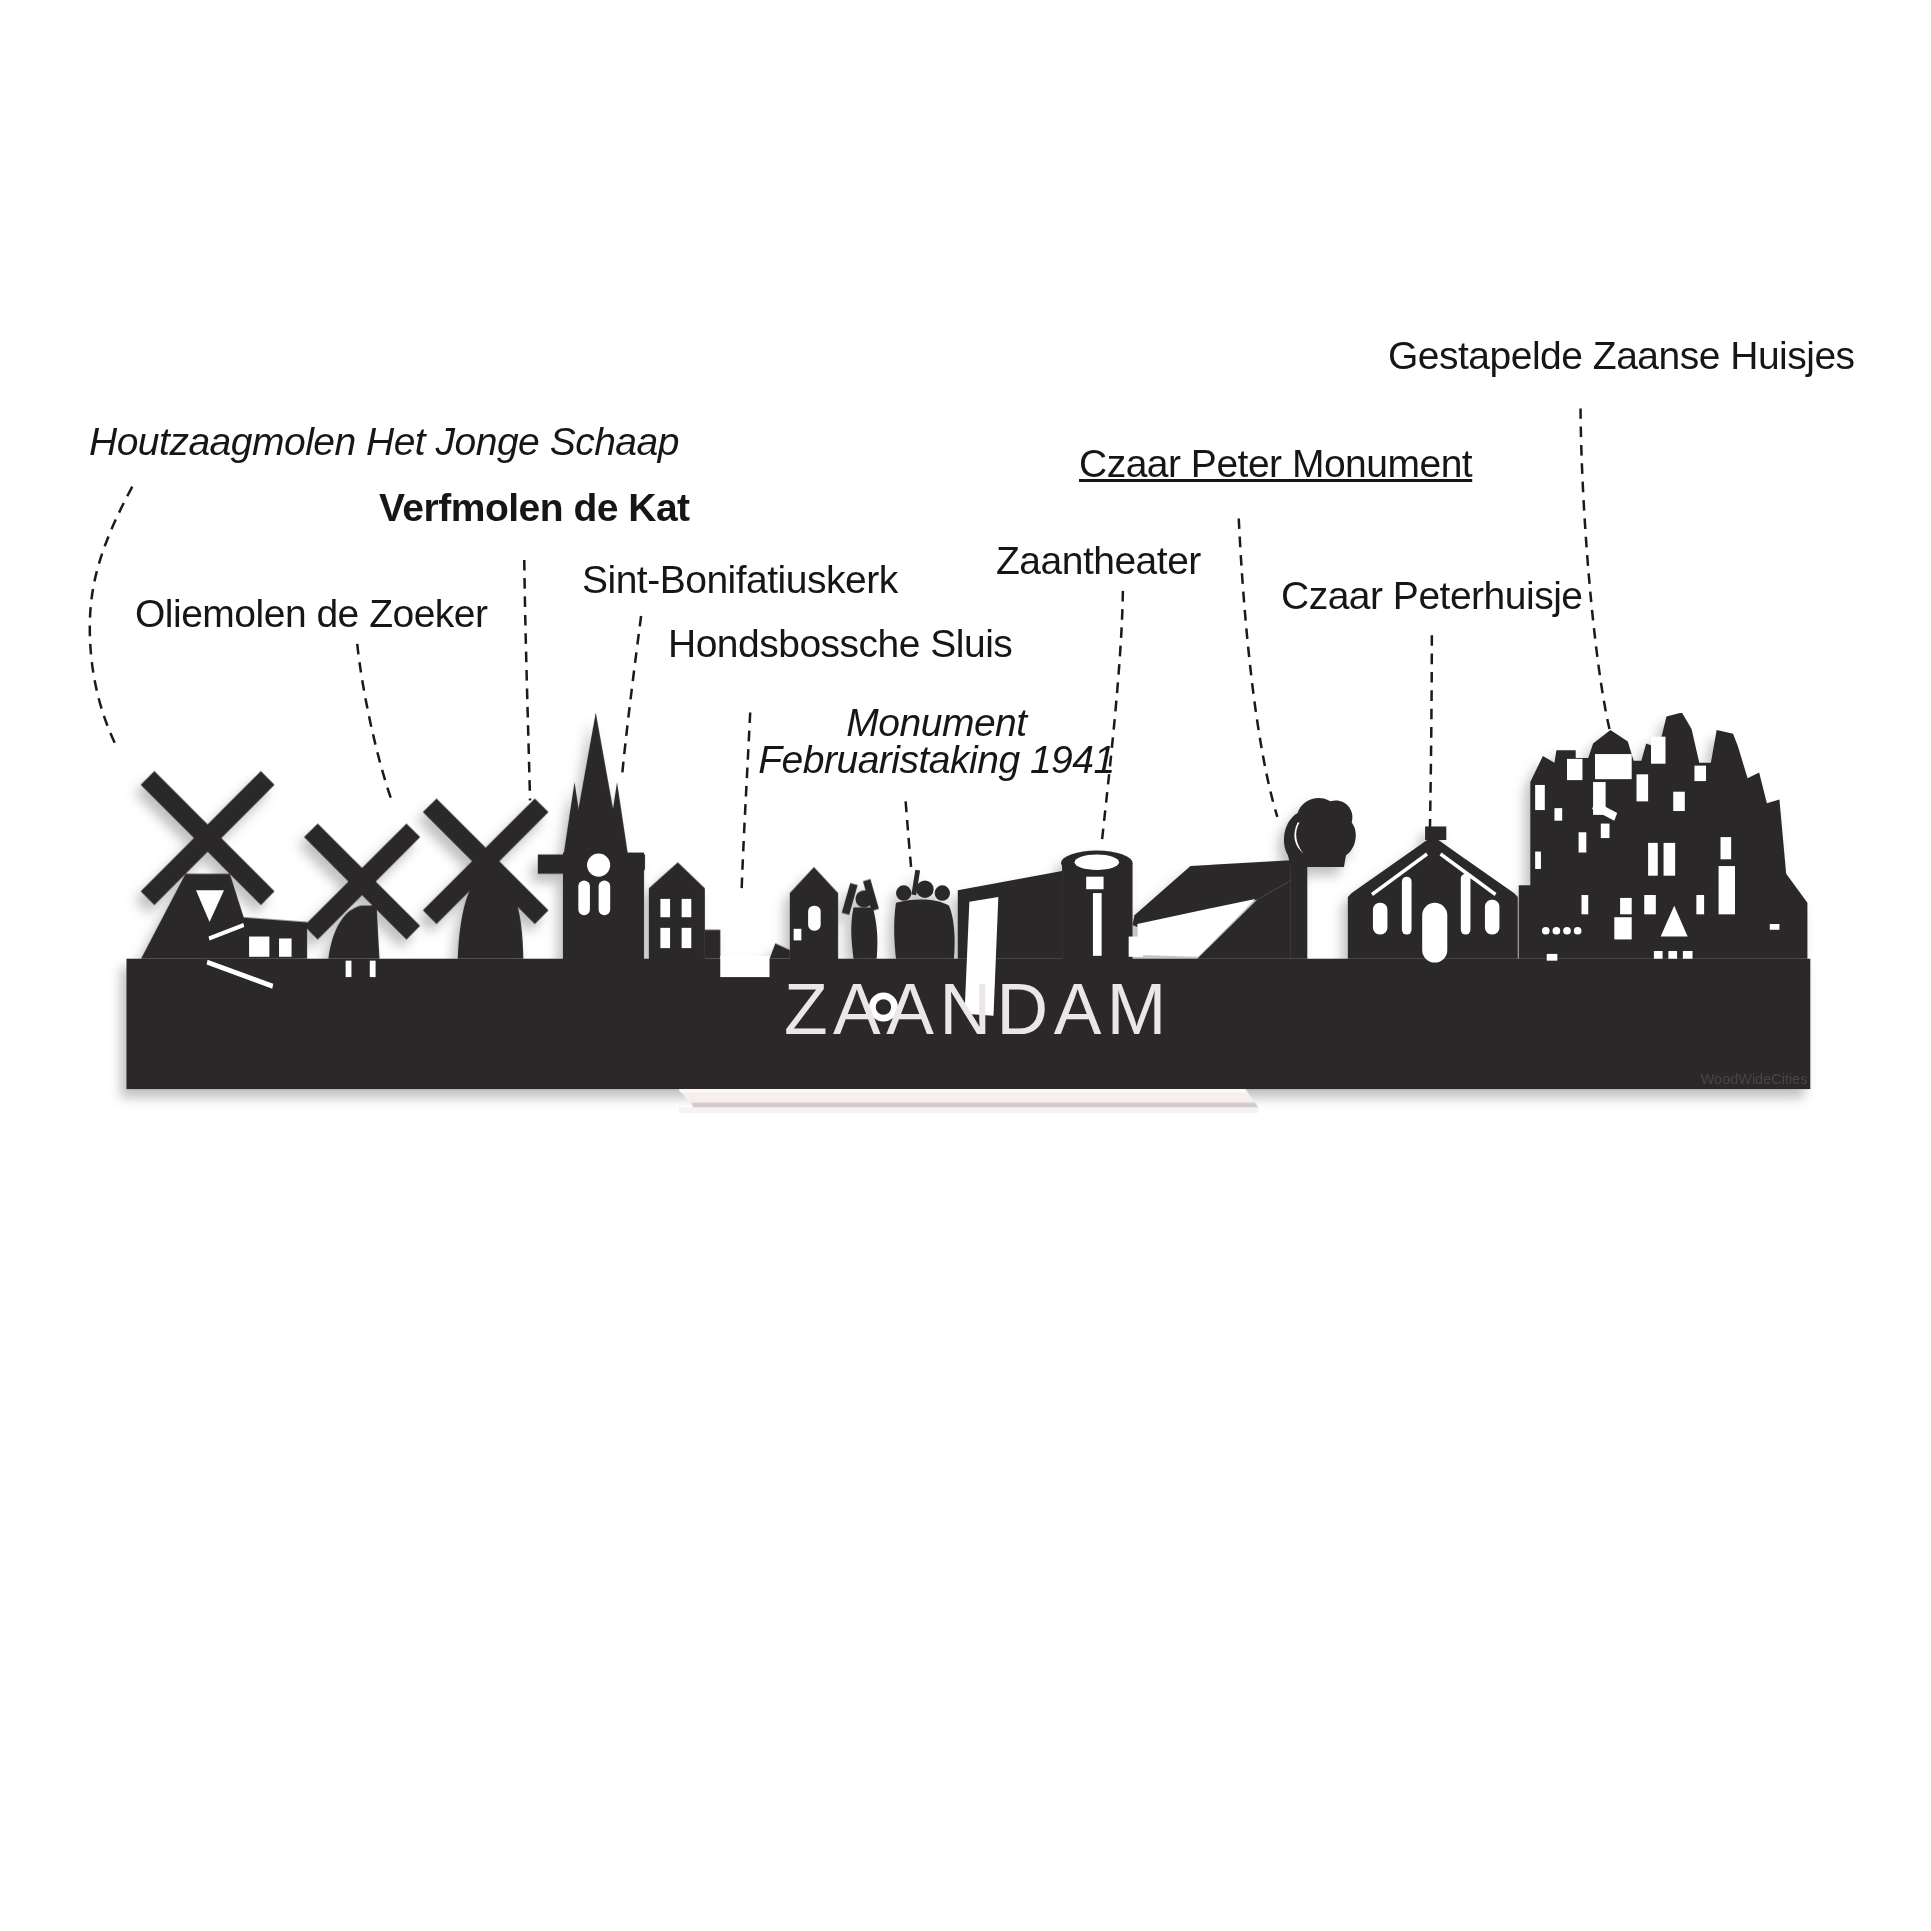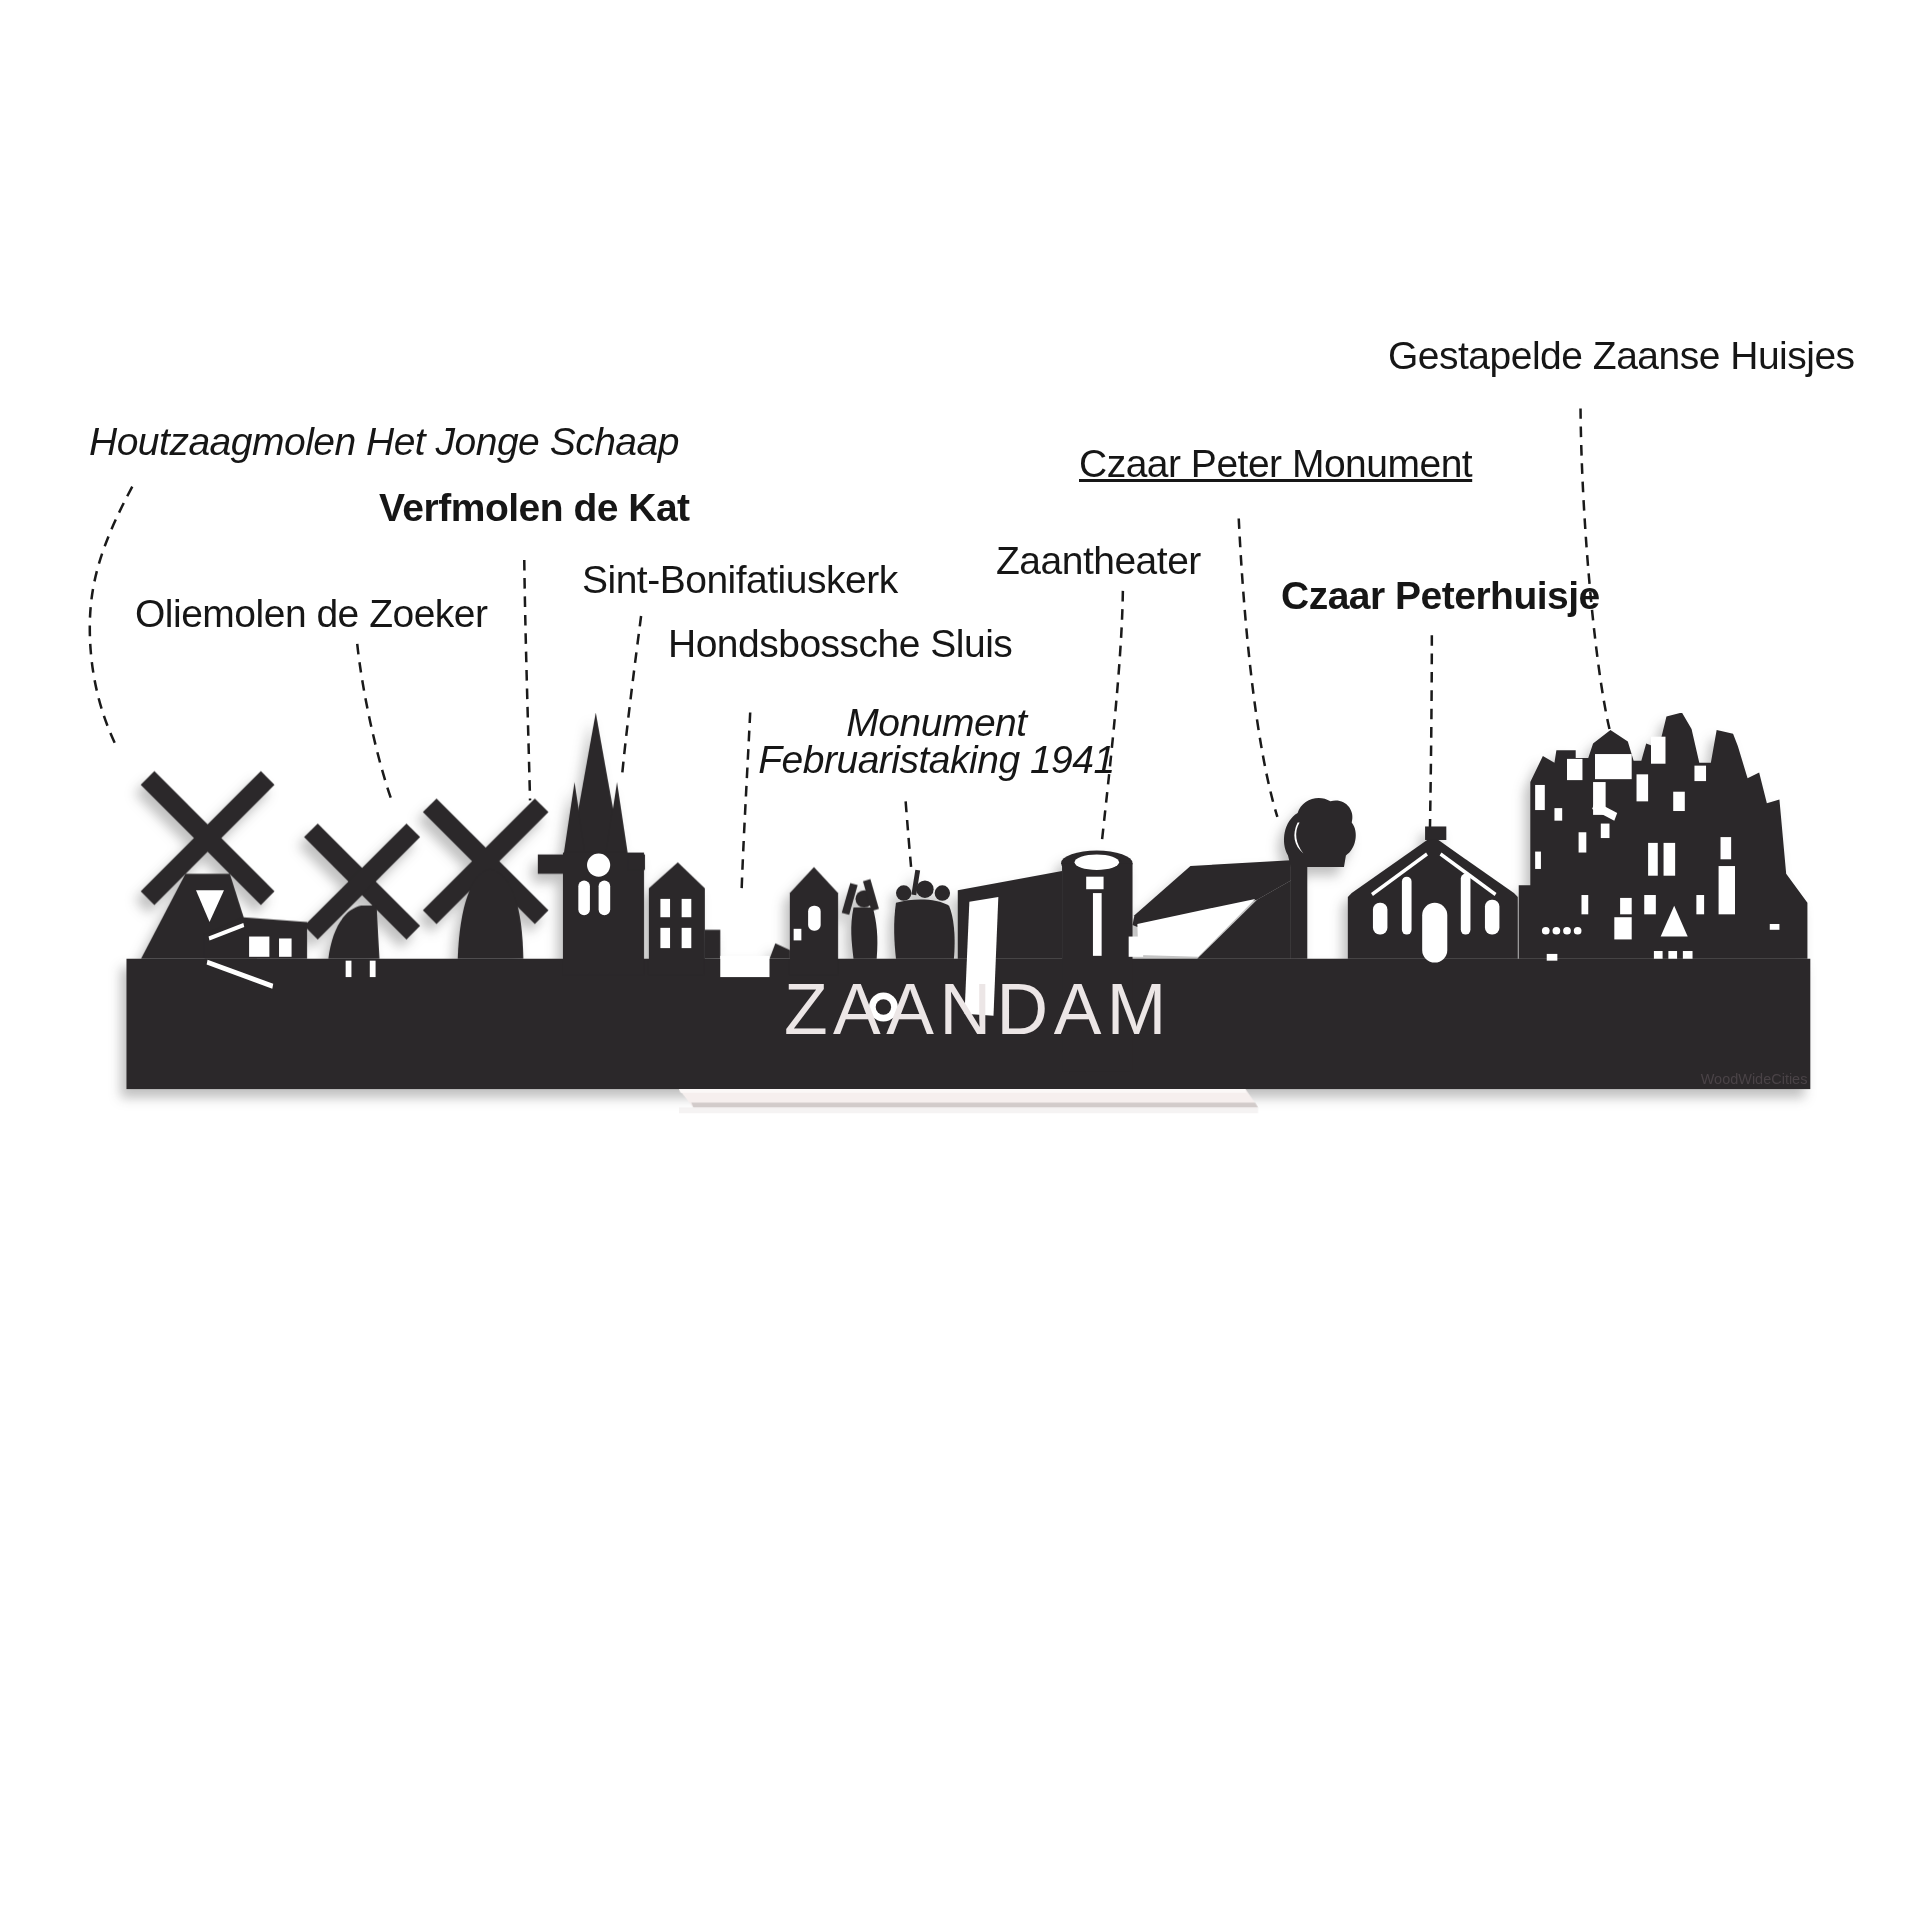--- a/index.html
+++ b/index.html
@@ -232,18 +232,18 @@
     <div class="label" style="left:379px;top:488px;font-weight:bold;">Verfmolen de Kat</div>
     <div class="label" style="left:135px;top:594px;">Oliemolen de Zoeker</div>
     <div class="label" style="left:582px;top:560px;">Sint-Bonifatiuskerk</div>
     <div class="label" style="left:668px;top:624px;">Hondsbossche Sluis</div>
     <div class="label center" style="left:695px;top:704px;width:483px;">
       <span>Monument</span><br>
       <span>Februaristaking 1941</span>
     </div>
     <div class="label" style="left:996px;top:541px;">Zaantheater</div>
     <div class="label" style="left:1079px;top:444px;text-decoration:underline;">Czaar Peter Monument</div>
-    <div class="label" style="left:1281px;top:576px;font-weight:bold;">Czaar Peterhuisje</div>
+    <div class="label" style="left:1281px;top:576px;">Czaar Peterhuisje</div>
     <div class="label" style="left:1376px;top:336px;margin-left:12px;">Gestapelde Zaanse Huisjes</div>
   </div>
 
 </div>
 
 
 </body></html>

